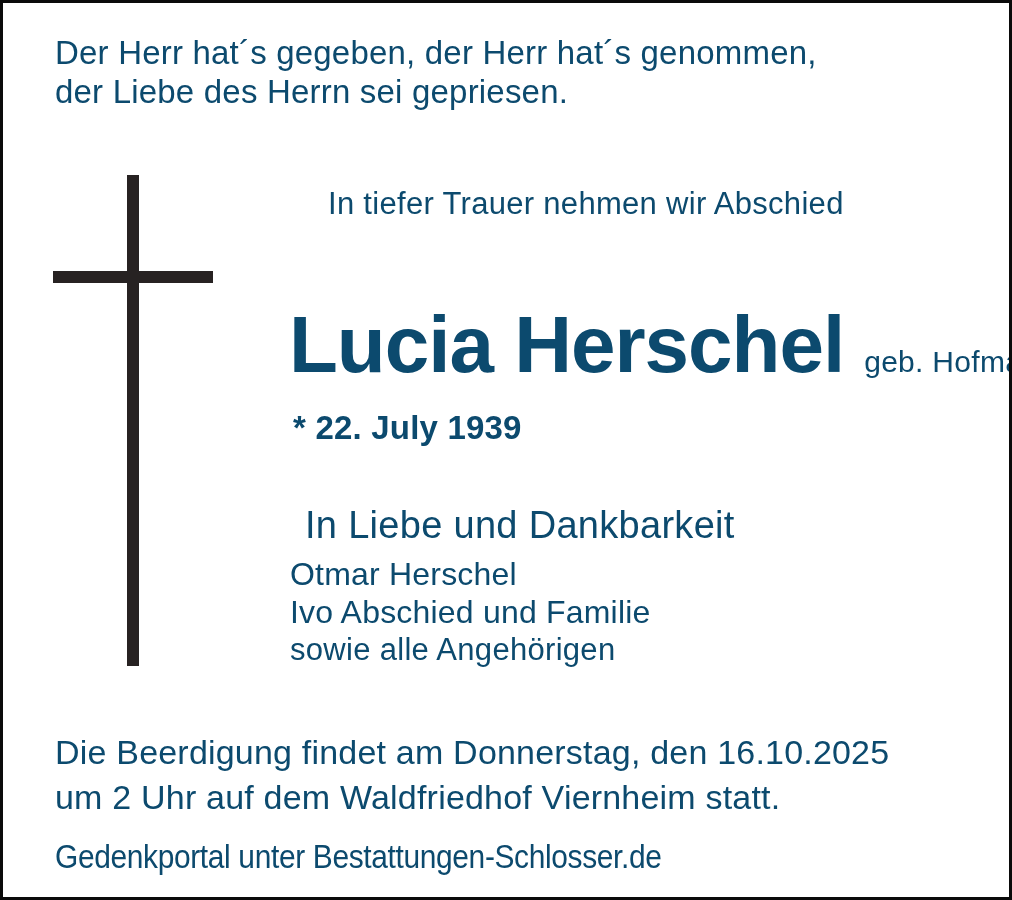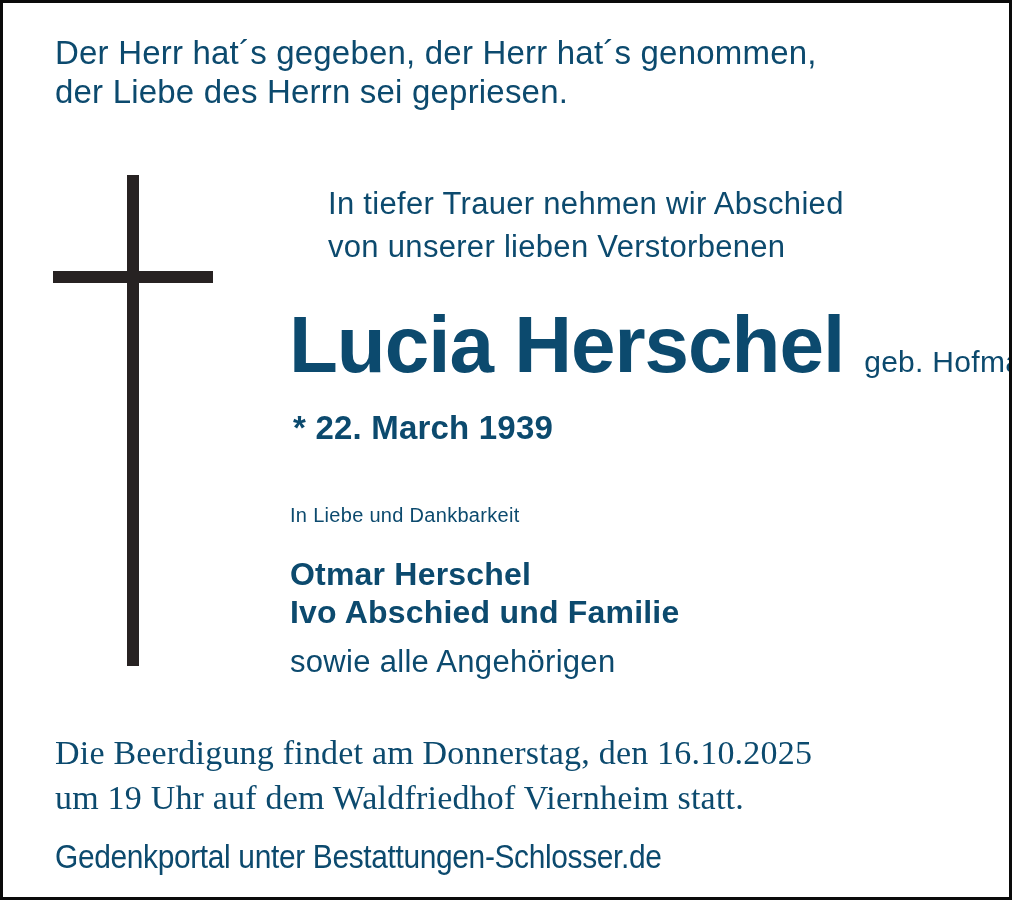--- a/index.html
+++ b/index.html
@@ -93,54 +93,52 @@
     gap: 34px;
     font-size: 33px;
     font-weight: 600;
     letter-spacing: 0.2px;
     white-space: nowrap;
   }
 
   
   .mourning-intro {
     position: absolute;
-    left: 287px;
+    left: 302px;
     top: 501px;
-    font-size: 20px;
+    font-size: 38px;
     letter-spacing: 0.3px;
   }
 
   
   .mourners {
     position: absolute;
     left: 287px;
     top: 552px;
     font-size: 32px;
     line-height: 38px;
   }
   .mourner-bold {
-    font-weight: 700;
+    font-weight: 400;
     letter-spacing: 0.2px;
   }
   .mourner-regular {
     font-weight: 400;
     font-size: 31px;
     letter-spacing: 0.3px;
-    margin-top: 12px;
   }
 
   
   .funeral {
     position: absolute;
     left: 52px;
     top: 727px;
     font-size: 34px;
     line-height: 45px;
     letter-spacing: 0.2px;
-    font-family: Liberation Serif, serif;
   }
 
   
   .memorial {
     position: absolute;
     left: 52px;
     top: 834px;
     font-size: 34px;
     letter-spacing: -0.4px;
     transform: scaleX(0.88);
@@ -158,40 +156,39 @@
     <div>der Liebe des Herrn sei gepriesen.</div>
   </div>
 
   <div class="cross">
     <div class="cross-v"></div>
     <div class="cross-h"></div>
   </div>
 
   <div class="intro">
     <div>In tiefer Trauer nehmen wir Abschied</div>
-    <div>von unserer lieben Verstorbenen</div>
   </div>
 
   <div class="name-row">
     <span class="deceased-name">Lucia Herschel</span>
     <span class="maiden-name">geb. Hofmann</span>
   </div>
 
   <div class="dates-row">
-    <span>* 22. March 1939</span>
+    <span>* 22. July 1939</span>
   </div>
 
   <div class="mourning-intro">In Liebe und Dankbarkeit</div>
 
   <div class="mourners">
     <div class="mourner-bold">Otmar Herschel</div>
     <div class="mourner-bold">Ivo Abschied und Familie</div>
     <div class="mourner-regular">sowie alle Angehörigen</div>
   </div>
 
   <div class="funeral">
     <div>Die Beerdigung findet am Donnerstag, den 16.10.2025</div>
-    <div>um 19 Uhr auf dem Waldfriedhof Viernheim statt.</div>
+    <div>um 2 Uhr auf dem Waldfriedhof Viernheim statt.</div>
   </div>
 
   <div class="memorial">Gedenkportal unter Bestattungen-Schlosser.de</div>
 
 </div>
 
 </body></html>

